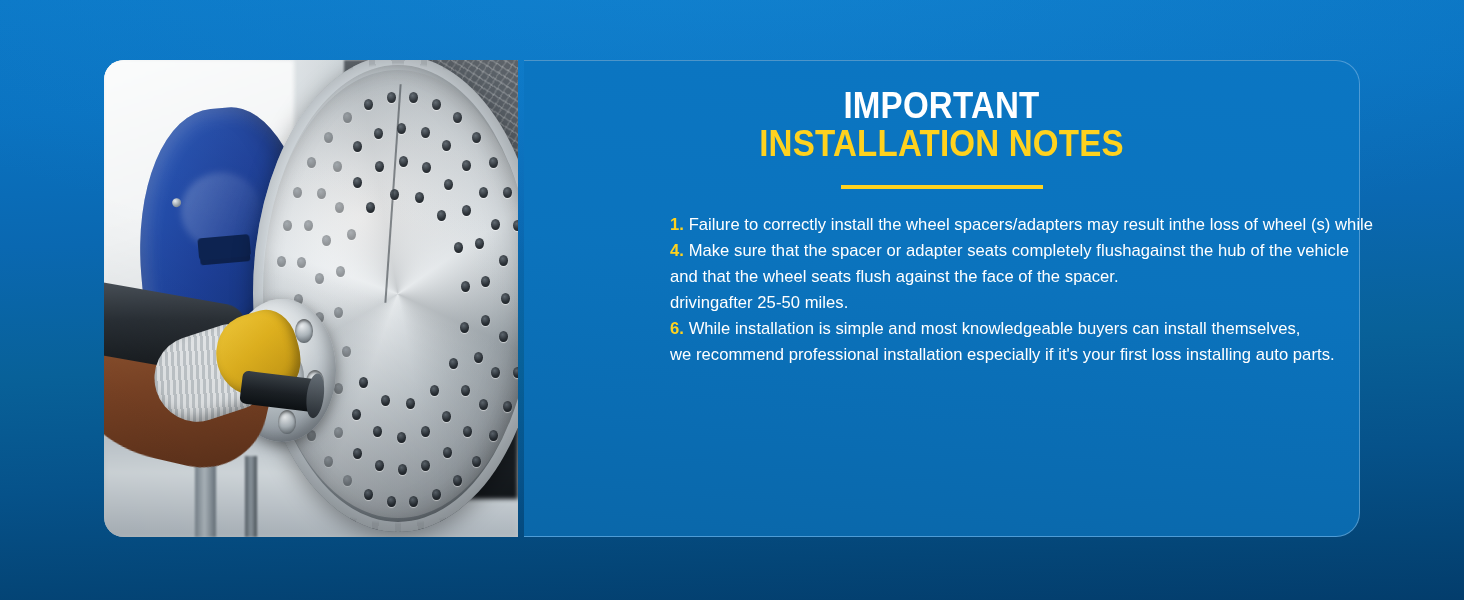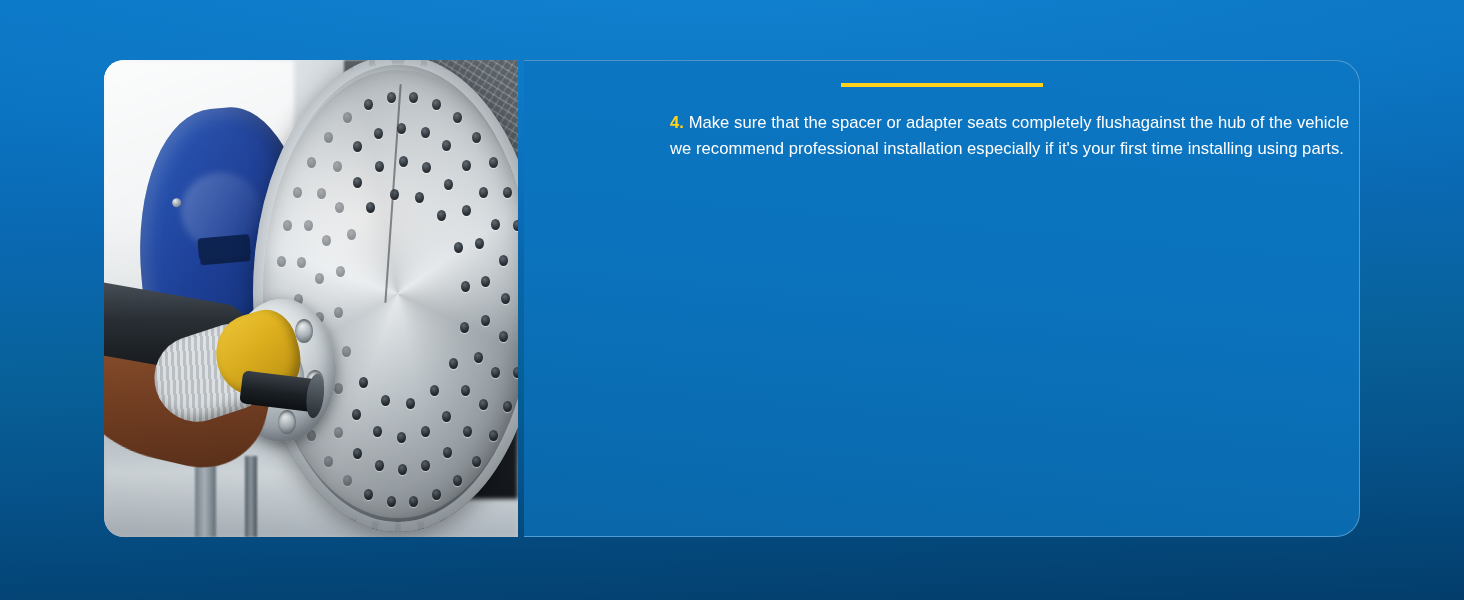--- a/index.html
+++ b/index.html
@@ -441,22 +441,30 @@
       <div class="tool"></div>
       <div class="glove-cuff"></div>
       <div class="glove"></div>
       <div class="socket"></div>
       <div class="photo-shade"></div>
     </div>
   </div>
 
   <div class="card">
 
+    <div class="heading">
+      <span class="l1">IMPORTANT</span>
+      <span class="l2">INSTALLATION NOTES</span>
+    </div>
 
     <div class="divider"></div>
 
     <div class="notes">
+        <div class="note-line"><span class="num">1.</span> <span>Failure to correctly install the wheel spacers/adapters may result inthe loss of wheel (s) while</span></div>
         <div class="note-line"><span class="num">4.</span> <span>Make sure that the spacer or adapter seats completely flushagainst the hub of the  vehicle</span></div>
-        <div class="note-line"><span>we recommend professional installation especially if it's your first time installing using parts.</span></div>
+        <div class="note-line"><span>and that the wheel seats flush against the face of the spacer.</span></div>
+        <div class="note-line"><span>drivingafter 25-50 miles.</span></div>
+        <div class="note-line"><span class="num">6.</span> <span>While installation is simple and most knowledgeable buyers can install themselves,</span></div>
+        <div class="note-line"><span>we recommend professional installation especially if it's your first loss installing auto parts.</span></div>
       </div>
   </div>
 
 </div>
 
 </body></html>

